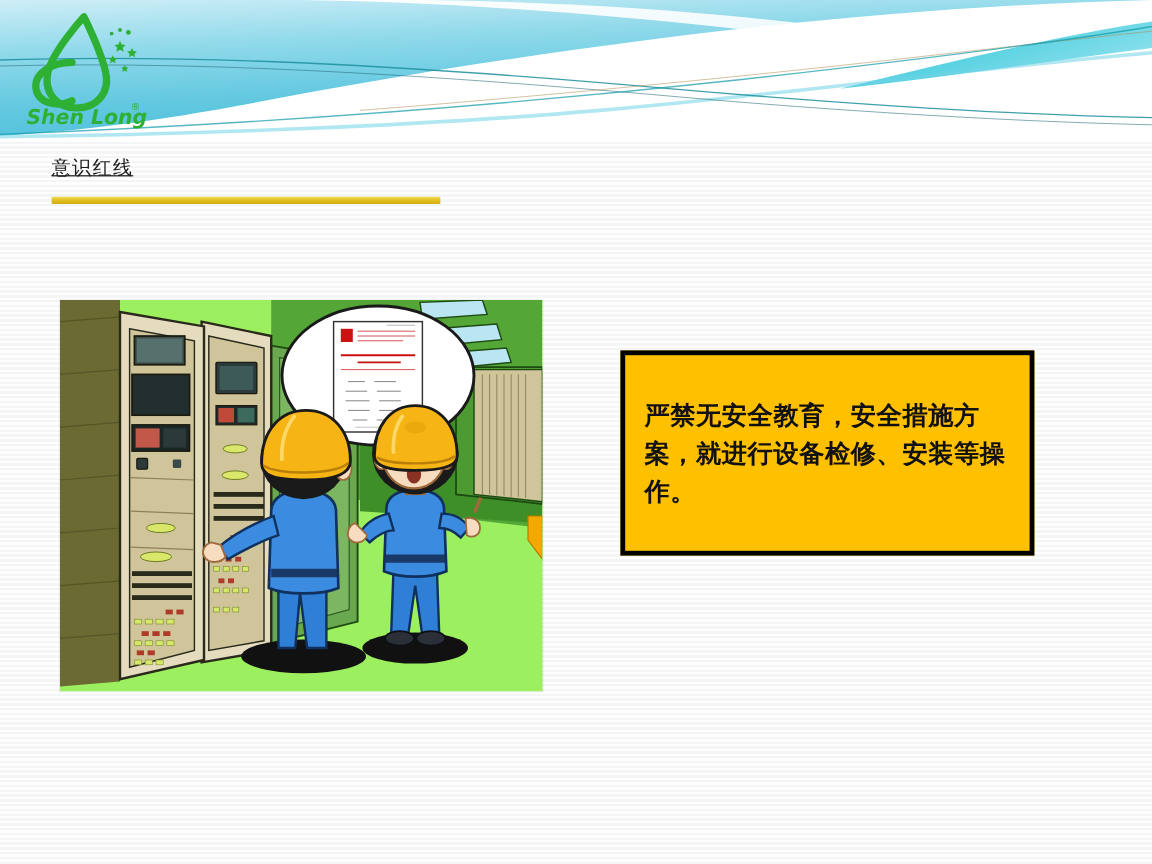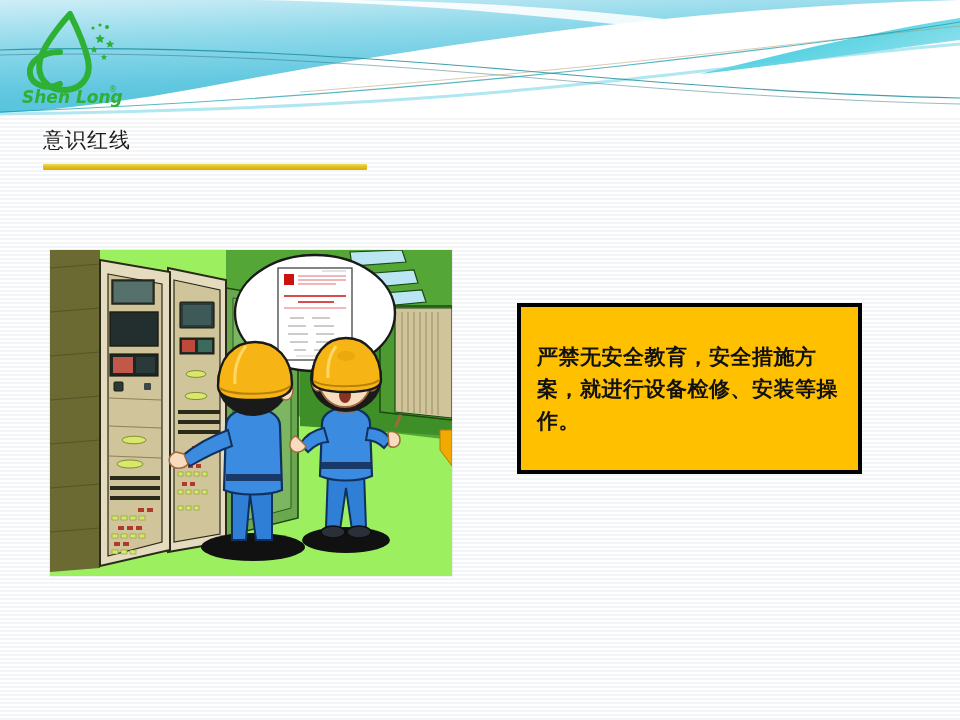--- a/index.html
+++ b/index.html
@@ -53,26 +53,27 @@
 
   
   .title-block {
     position: absolute;
     left: 43px;
     top: 126px;
     width: 330px;
   }
   .title-text {
     font-family: "DejaVu Sans", "Liberation Sans", sans-serif;
-    font-size: 21px;
+    font-size: 16px;
     font-weight: 400;
     color: #1a1a1a;
     letter-spacing: 1px;
     line-height: 28px;
     white-space: nowrap;
+    text-decoration: underline;
   }
   .title-rule {
     margin-top: 10px;
     width: 324px;
     height: 6px;
     background: linear-gradient(to bottom, #f2da54 0%, #e3c022 45%, #d4ad10 100%);
     border-radius: 1px;
   }
 
   
@@ -85,21 +86,21 @@
     background: #90ee56;
     overflow: hidden;
     box-shadow: 0 0 0 1px rgba(0,0,0,0.06);
   }
   .illustration svg { display:block; }
 
   
   .callout {
     position: absolute;
     left: 517px;
-    top: 303px;
+    top: 292px;
     width: 345px;
     height: 171px;
     background: #ffc000;
     border: 4px solid #000000;
     box-sizing: border-box;
     display: flex;
     align-items: center;
   }
   .callout-text {
     font-family: "DejaVu Serif", "Liberation Serif", serif;

